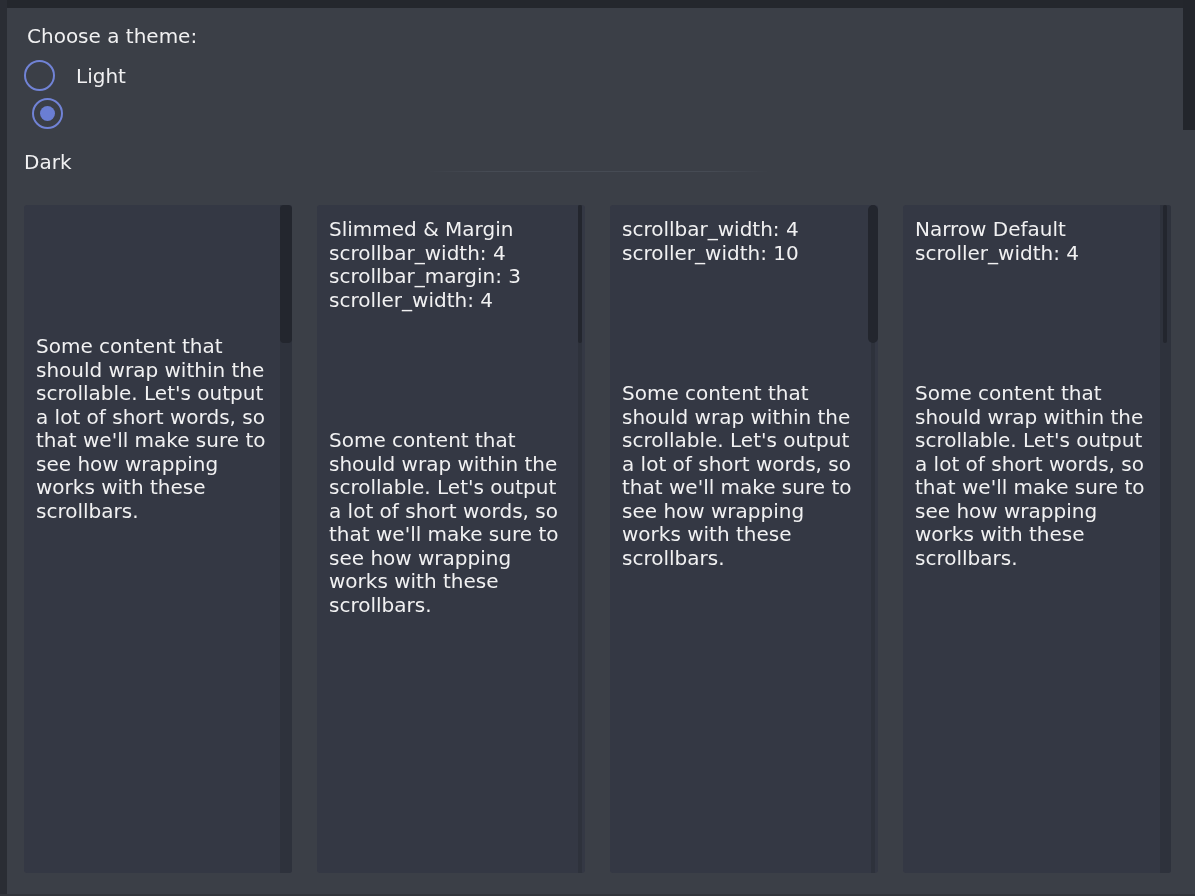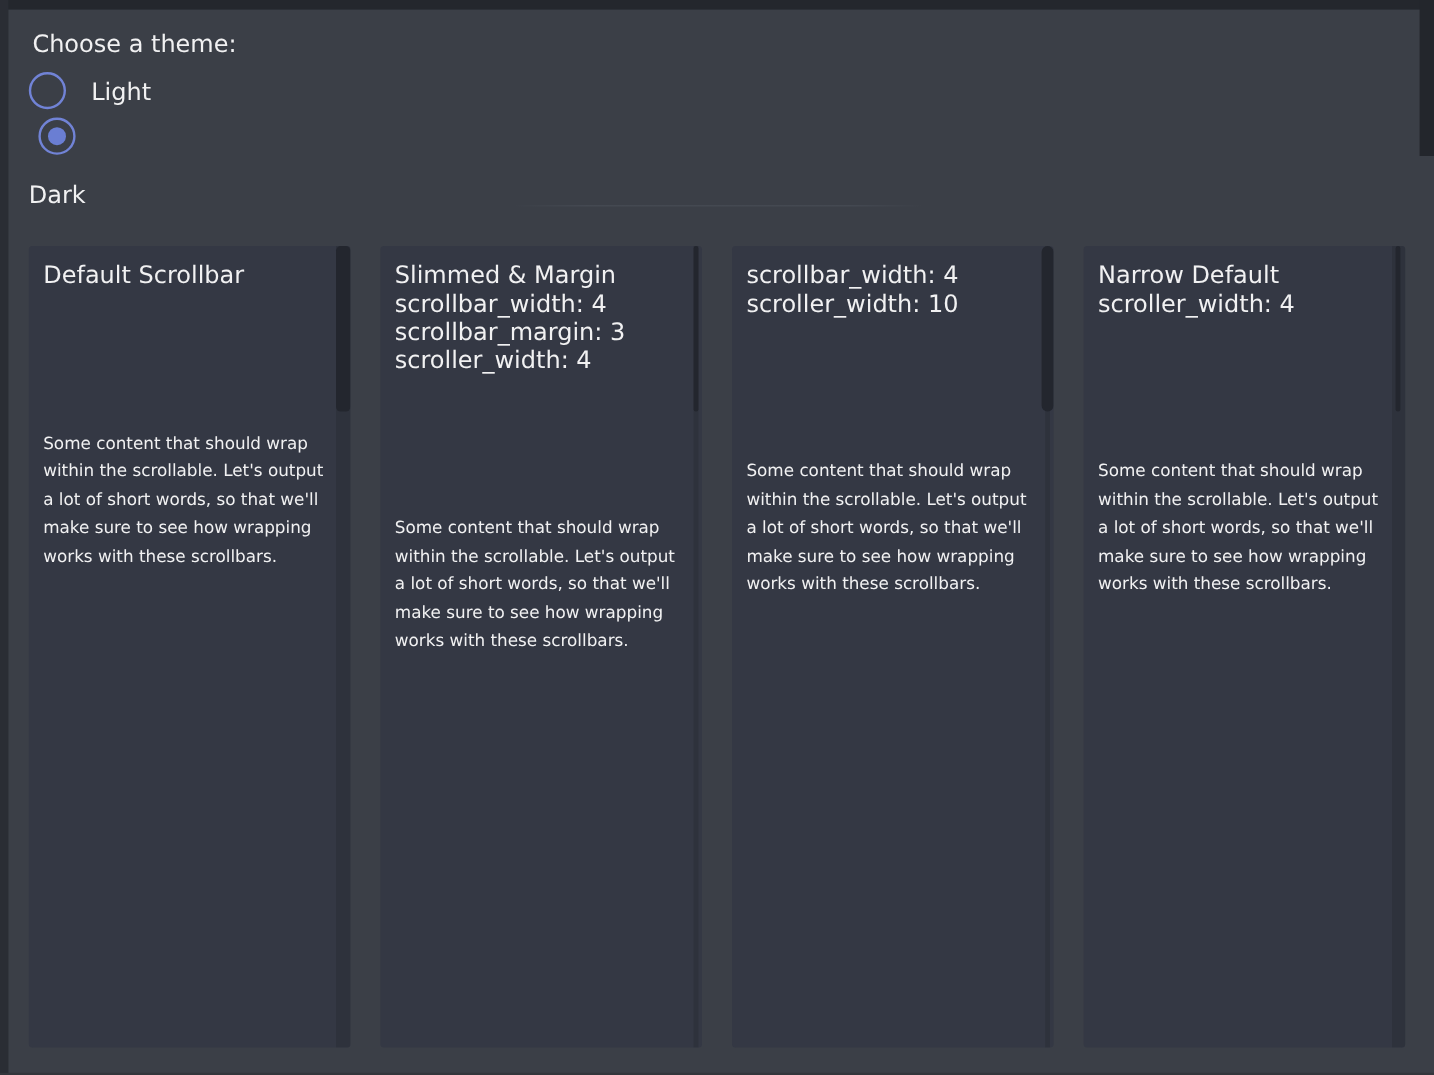--- a/index.html
+++ b/index.html
@@ -50,21 +50,21 @@
 
   
   .panels{position:absolute;left:24px;top:205px;display:flex;gap:25px;}
   .panel{
     position:relative;width:268px;height:668px;
     background:var(--panel-bg);border-radius:3px;overflow:hidden;
   }
   .panel-text{padding:13px 14px 0 12px;font-size:20px;line-height:23.5px;}
   .panel-title{font-size:20px;line-height:23.5px;}
   .panel-param{font-size:20px;line-height:23.5px;}
-  .panel-content{margin-top:117px;width:240px;font-size:14px;line-height:23.5px;}
+  .panel-content{margin-top:117px;width:240px;font-size:20px;line-height:23.5px;}
 
   .sb-track{position:absolute;top:0;bottom:0;background:var(--track);}
   .sb-thumb{position:absolute;top:0;background:var(--thumb);cursor:pointer;}
 
   .sb-default .sb-track{right:0;width:12px;}
   .sb-default .sb-thumb{right:0;width:12px;height:138px;border-radius:4px;}
 
   .sb-slim .sb-track{right:3px;width:4px;}
   .sb-slim .sb-thumb{right:3px;width:4px;height:138px;border-radius:2px;}
 
@@ -103,21 +103,20 @@
 </section>
 
 <div class="divider"></div>
 
 <main class="panels">
 
   <section class="panel sb-default">
     <div class="sb-track"></div>
     <div class="sb-thumb"></div>
     <div class="panel-text">
-      <div class="panel-title">Default Scrollbar</div>
       <p class="panel-content">Some content that should wrap within the scrollable. Let's output a lot of short words, so that we'll make sure to see how wrapping works with these scrollbars.</p>
     </div>
   </section>
 
   <section class="panel sb-slim">
     <div class="sb-track"></div>
     <div class="sb-thumb"></div>
     <div class="panel-text">
       <div class="panel-title">Slimmed &amp; Margin</div>
       <div class="panel-param">scrollbar_width: 4</div>

